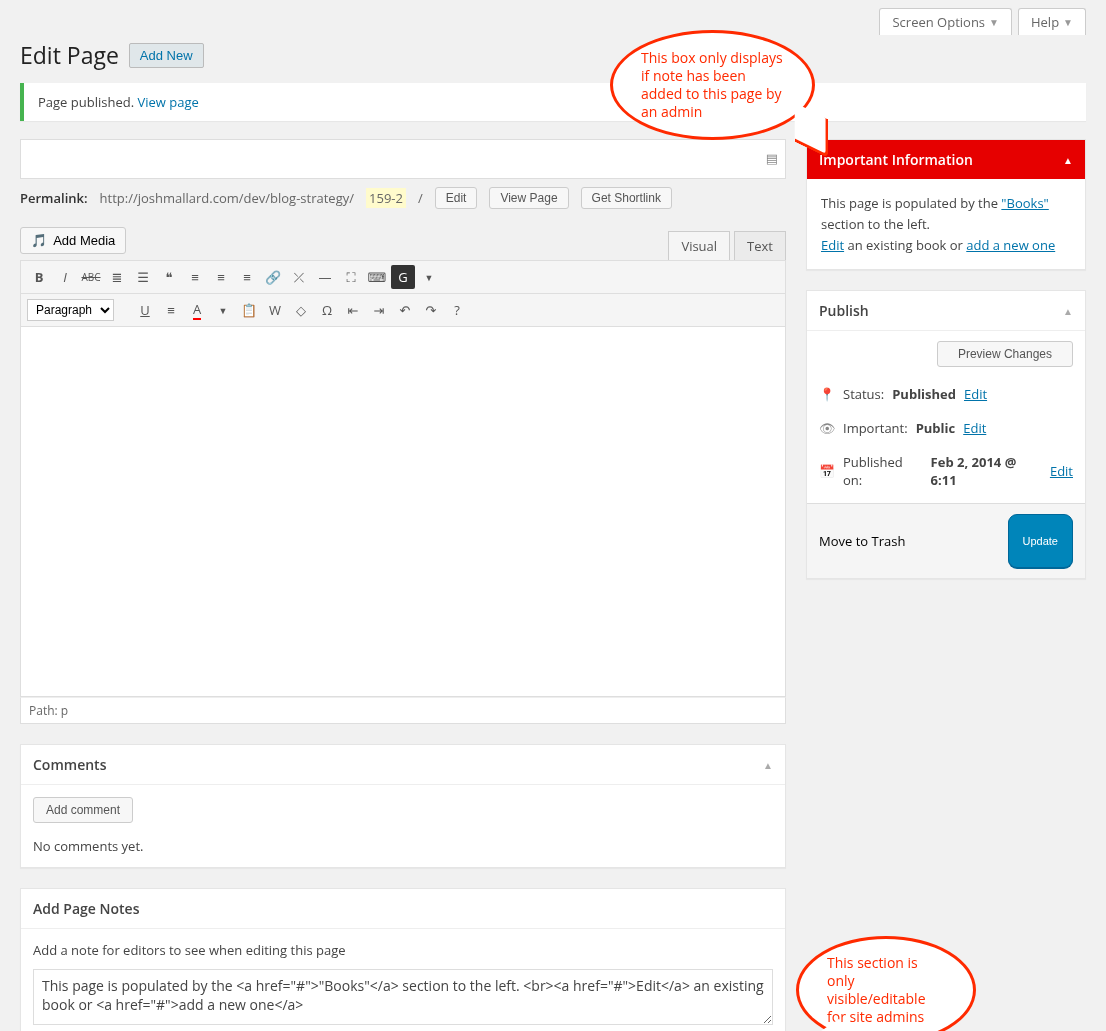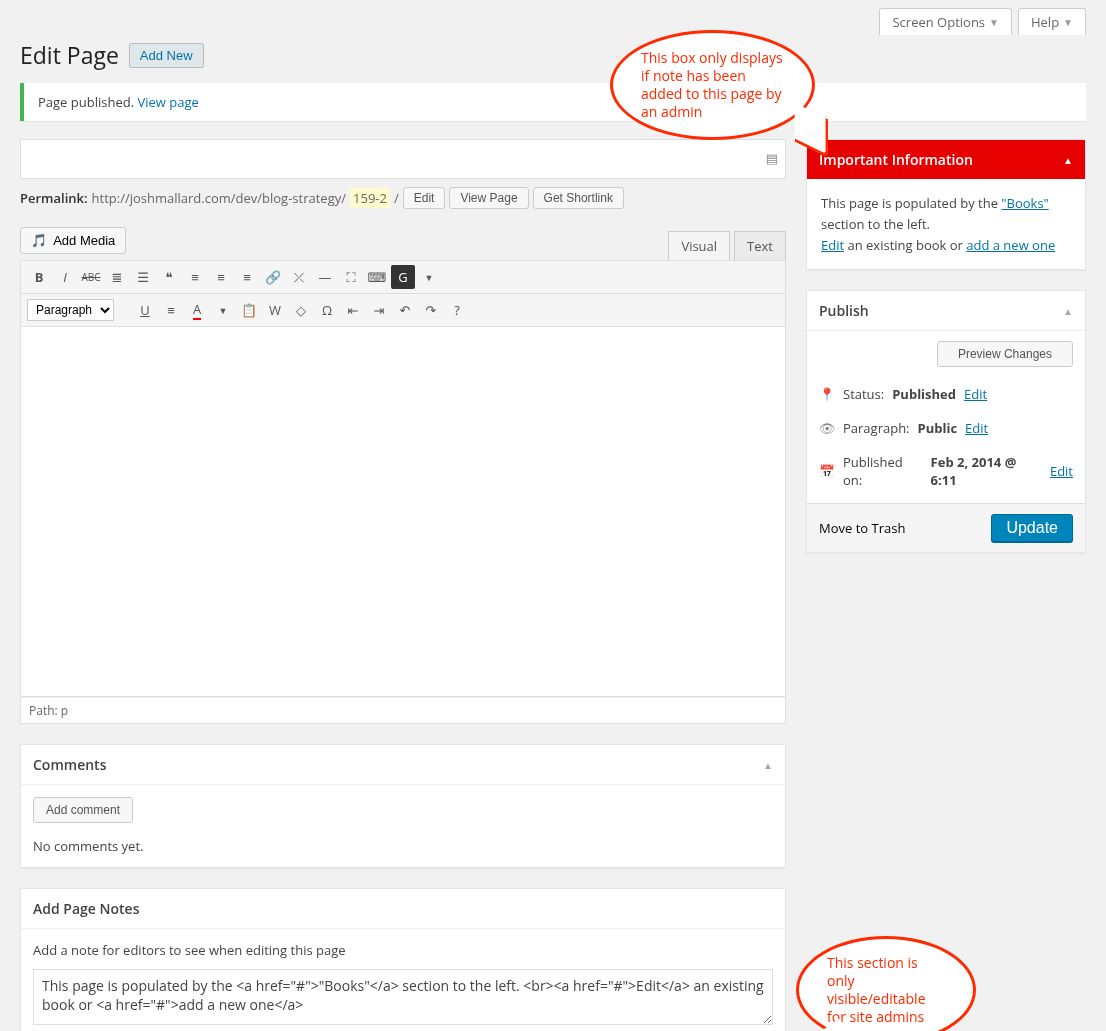--- a/index.html
+++ b/index.html
@@ -11,21 +11,21 @@
 h1.page-title { font-size: 23px; font-weight: 400; color: #222; }
 .add-new-btn { background: #e0e7ea; border: 1px solid #bbb; padding: 4px 10px; font-size: 13px; cursor: pointer; color: #0073aa; border-radius: 2px; }
 .notice { background: #fff; border-left: 4px solid #46b450; box-shadow: 0 1px 1px rgba(0,0,0,.04); padding: 10px 14px; margin-bottom: 18px; }
 .notice a { color: #0073aa; text-decoration: none; }
 .layout { display: flex; gap: 20px; align-items: flex-start; }
 .main-col { flex: 1; min-width: 0; }
 .side-col { width: 280px; flex-shrink: 0; }
 .title-input { width: 100%; padding: 8px; font-size: 18px; border: 1px solid #ddd; background: #fff; height: 40px; position: relative; }
 .title-wrap { position: relative; margin-bottom: 8px; }
 .title-wrap .doc-icon { position: absolute; right: 8px; top: 10px; color: #888; font-size: 13px; }
-.permalink-row { font-size: 13px; color: #666; margin-bottom: 12px; display: flex; align-items: center; flex-wrap: wrap; gap: 4px; }
+.permalink-row { font-size: 13px; color: #666; margin-bottom: 12px; display: flex; align-items: center; flex-wrap: wrap; gap: 12px; }
 .permalink-row b { color: #333; font-weight: 600; }
 .permalink-row .slug { background: #fffbcc; padding: 1px 3px; }
 .small-btn { background: #f7f7f7; border: 1px solid #ccc; padding: 3px 10px; font-size: 12px; cursor: pointer; border-radius: 3px; color: #555; }
 .editor-toolbar-top { display: flex; justify-content: space-between; align-items: flex-end; padding: 0; background: #f1f1f1; border-bottom: none; }
 .add-media { background: #f7f7f7; border: 1px solid #ccc; padding: 5px 10px; font-size: 13px; cursor: pointer; border-radius: 3px; display: inline-flex; align-items: center; gap: 6px; margin: 6px 0 6px 0; }
 .editor-tabs { display: flex; gap: 4px; }
 .editor-tab { background: #ebebeb; border: 1px solid #ccc; border-bottom: none; padding: 5px 12px; font-size: 13px; cursor: pointer; color: #555; }
 .editor-tab.active { background: #f5f5f5; }
 .tinymce-bar { background: #f5f5f5; border: 1px solid #dedede; padding: 4px 6px; display: flex; flex-wrap: wrap; gap: 2px; align-items: center; }
 .tb-btn { width: 24px; height: 24px; display: inline-flex; align-items: center; justify-content: center; font-size: 13px; color: #555; cursor: pointer; border-radius: 2px; }
@@ -40,21 +40,21 @@
 .postbox-header .toggle { color: #aaa; font-size: 10px; }
 .postbox-body { padding: 12px; font-size: 13px; }
 .important-header { background: #e60000; color: #fff; padding: 10px 12px; display: flex; justify-content: space-between; align-items: center; font-size: 14px; font-weight: 600; }
 .important-body { padding: 14px; font-size: 13px; line-height: 1.6; }
 .important-body a { color: #0073aa; text-decoration: underline; }
 .publish-row { padding: 8px 0; font-size: 13px; display: flex; align-items: center; gap: 8px; }
 .publish-row .icon { color: #888; width: 16px; text-align: center; }
 .publish-row a { color: #0073aa; text-decoration: underline; }
 .publish-actions { border-top: 1px solid #ddd; background: #f5f5f5; padding: 10px 12px; display: flex; justify-content: space-between; align-items: center; }
 .trash-link { color: #000000; text-decoration: none; font-size: 13px; }
-.primary-btn { background: #0085ba; border: 1px solid #006799; color: #fff; padding: 4px 14px; font-size: 16px; border-radius: 3px; cursor: pointer; box-shadow: 0 1px 0 #006799; }
+.primary-btn { background: #0085ba; border: 1px solid #006799; color: #fff; padding: 20px 14px; font-size: 11px; border-radius: 9px; cursor: pointer; box-shadow: 0 1px 0 #006799; }
 .preview-btn-row { text-align: right; padding: 10px 12px; }
 .speech-bubble { position: absolute; background: #fff; border: 3px solid #ff2a00; border-radius: 50%; padding: 18px 28px; color: #ff2a00; font-size: 14px; line-height: 1.3; width: 190px; height: 110px; display: flex; align-items: center; z-index:10; }
 .bubble1 { top: 22px; left: 590px; width: 205px; height: 110px; }
 .bubble1::after { content: ""; position: absolute; right: -18px; bottom: -12px; width: 34px; height: 34px; background: #fff; border-right: 3px solid #ff2a00; border-bottom: 3px solid #ff2a00; transform: rotate(18deg) skew(18deg,8deg); border-radius: 0 0 6px 0; }
 .bubble2 { bottom: 18px; left: 776px; width: 180px; height: 108px; }
 .bubble2::after { content: ""; position: absolute; left: 14px; bottom: -20px; width: 30px; height: 30px; background: #fff; border-left: 3px solid #ff2a00; border-bottom: 3px solid #ff2a00; transform: rotate(-28deg) skew(-14deg,-6deg); border-radius: 0 0 0 6px; }
 .wrapper { position: relative; min-height: 1005px; }
 textarea.notes-area { width: 100%; min-height: 56px; border: 1px solid #ddd; padding: 6px 8px; font-family: inherit; font-size: 14px; color: #444; resize: vertical; }
 </style>
 </head>
@@ -207,21 +207,21 @@
         </div>
         <div style="padding:0 12px 6px">
           <div class="publish-row">
             <span class="icon">📍</span>
             <span>Status:</span>
             <b>Published</b>
             <a href="#">Edit</a>
           </div>
           <div class="publish-row">
             <span class="icon">👁</span>
-            <span>Paragraph:</span>
+            <span>Important:</span>
             <b>Public</b>
             <a href="#">Edit</a>
           </div>
           <div class="publish-row">
             <span class="icon">📅</span>
             <span>Published on:</span>
             <b>Feb 2, 2014 @ 6:11</b>
             <a href="#">Edit</a>
           </div>
         </div>

